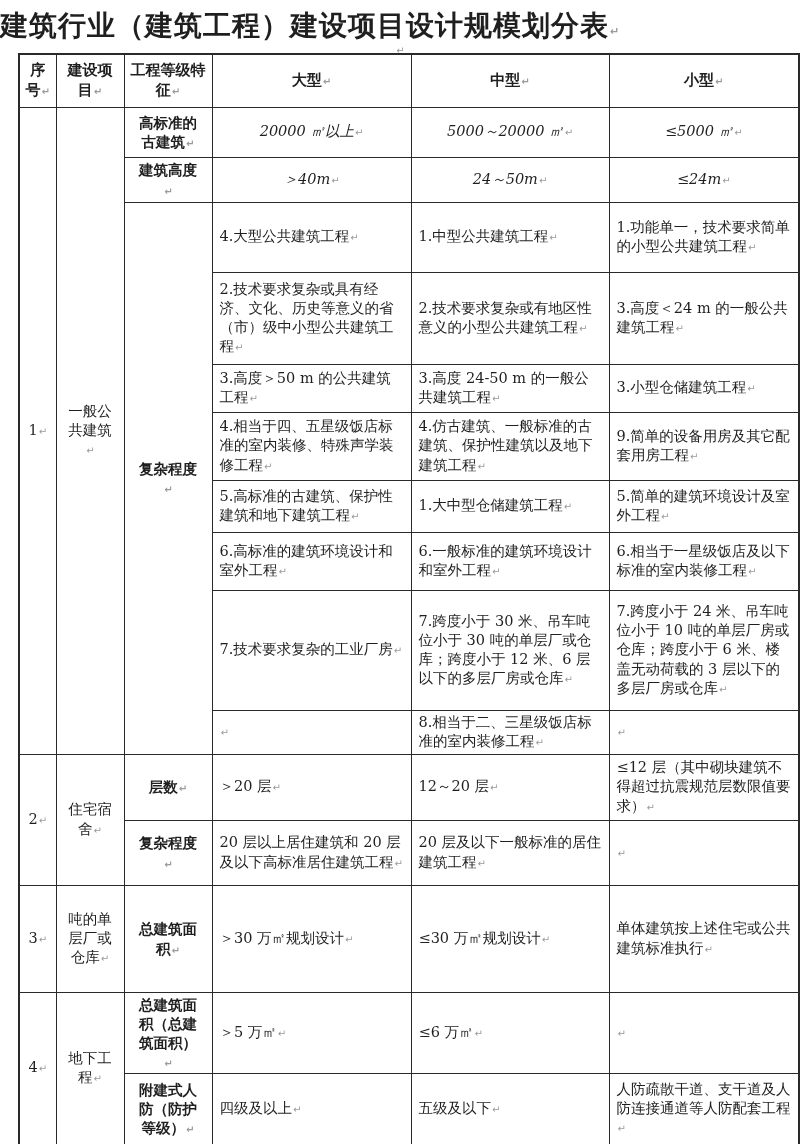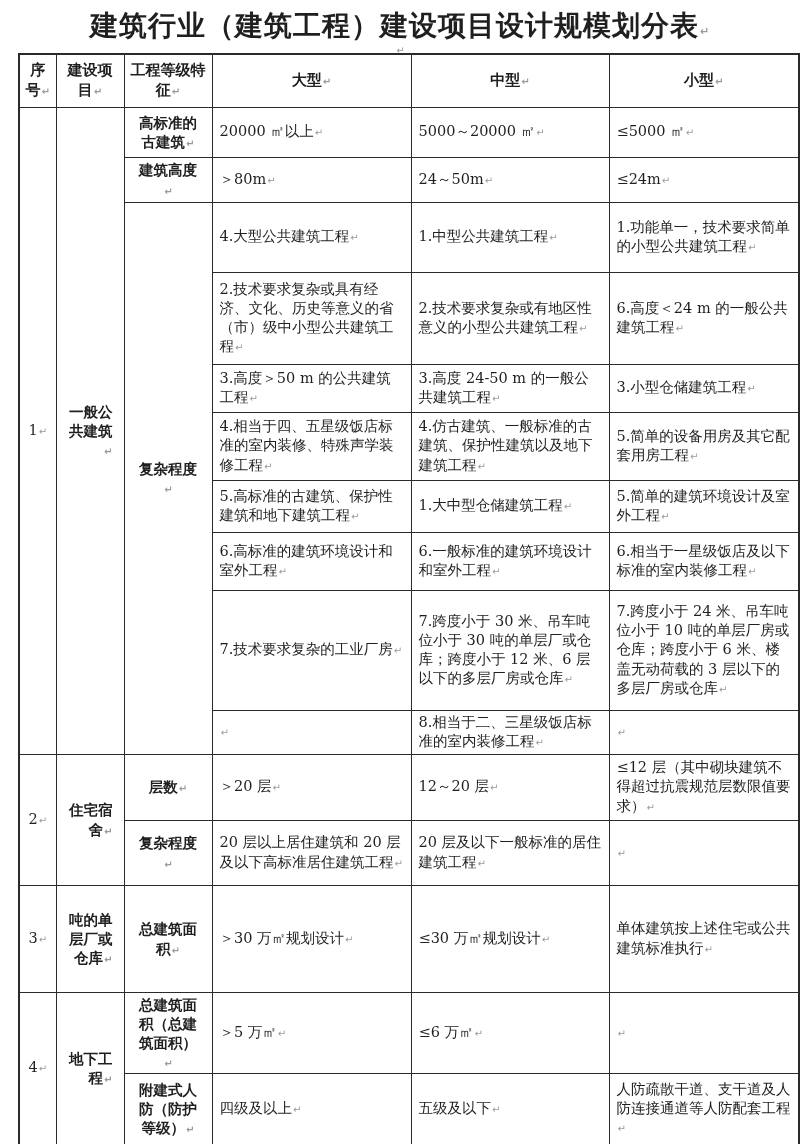--- a/index.html
+++ b/index.html
@@ -2,42 +2,42 @@
 <html><head>
 <meta charset="utf-8">
 <style>
   html,body{margin:0;padding:0;}
   body{
     width:800px;height:1144px;background:#ffffff;
     font-family:"DejaVu Serif","Liberation Serif",serif;
     color:#1f1f1f;
   }
   .title{
-    text-align:center;font-size:28px;font-weight:bold;
+    font-size:28px;font-weight:bold;
     padding-top:7px;letter-spacing:1px;white-space:nowrap;
   }
   .title .pm{font-size:11px;}
   .blank-para{text-align:center;height:8px;line-height:8px;}
   table.main{
     border-collapse:collapse;table-layout:fixed;
     margin-left:18px;width:780px;
     border:2px solid #2a2a2a;
   }
   td,th{
     border:1px solid #2a2a2a;
     font-size:14.5px;line-height:1.32;
     padding:2px 7px;vertical-align:middle;
     overflow:hidden;word-break:break-all;
     position:relative;
   }
   th{font-weight:bold;text-align:center;font-size:15px;padding:2px 4px;}
   td.ser{text-align:center;padding:2px 4px;}
-  td.proj{font-weight:bold;text-align:right;padding:2px 11px;}
+  td.proj{font-weight:normal;text-align:center;padding:2px 11px;}
   td.lbl{font-weight:bold;text-align:center;padding:2px 14px;}
-  td.ctr{}
+  td.ctr{text-align:center;font-style:italic;}
   .pm{color:#9a9a9a;font-size:10px;margin-left:1px;font-family:"DejaVu Sans","Liberation Sans",sans-serif;}
 </style>
 </head>
 <body>
 
 <div class="title"><span>建筑行业（建筑工程）建设项目设计规模划分表</span><span class="pm">↵</span></div>
 <div class="blank-para"><span class="pm">↵</span></div>
 
 <table class="main">
   <colgroup>
@@ -63,45 +63,45 @@
     <td class="ser" rowspan="10"><span>1</span><span class="pm">↵</span></td>
     <td class="proj" rowspan="10"><span>一般公共建筑</span><span class="pm">↵</span></td>
     <td class="lbl"><span>高标准的古建筑</span><span class="pm">↵</span></td>
     <td class="ctr"><span>20000 ㎡以上</span><span class="pm">↵</span></td>
     <td class="ctr"><span>5000～20000 ㎡</span><span class="pm">↵</span></td>
     <td class="ctr"><span>≤5000 ㎡</span><span class="pm">↵</span></td>
   </tr>
 
   <tr style="height:45px">
     <td class="lbl"><span>建筑高度</span><span class="pm">↵</span></td>
-    <td class="ctr"><span>＞80m</span><span class="pm">↵</span></td>
+    <td class="ctr"><span>＞40m</span><span class="pm">↵</span></td>
     <td class="ctr"><span>24～50m</span><span class="pm">↵</span></td>
     <td class="ctr"><span>≤24m</span><span class="pm">↵</span></td>
   </tr>
 
   <tr style="height:70px">
     <td class="lbl" rowspan="8"><span>复杂程度</span><span class="pm">↵</span></td>
     <td><span>4.大型公共建筑工程</span><span class="pm">↵</span></td>
     <td><span>1.中型公共建筑工程</span><span class="pm">↵</span></td>
     <td><span>1.功能单一，技术要求简单的小型公共建筑工程</span><span class="pm">↵</span></td>
   </tr>
   <tr style="height:92px">
     <td><span>2.技术要求复杂或具有经济、文化、历史等意义的省（市）级中小型公共建筑工程</span><span class="pm">↵</span></td>
     <td><span>2.技术要求复杂或有地区性意义的小型公共建筑工程</span><span class="pm">↵</span></td>
-    <td><span>6.高度＜24 m 的一般公共建筑工程</span><span class="pm">↵</span></td>
+    <td><span>3.高度＜24 m 的一般公共建筑工程</span><span class="pm">↵</span></td>
   </tr>
   <tr style="height:48px">
     <td><span>3.高度＞50 m 的公共建筑工程</span><span class="pm">↵</span></td>
     <td><span>3.高度 24-50 m 的一般公共建筑工程</span><span class="pm">↵</span></td>
     <td><span>3.小型仓储建筑工程</span><span class="pm">↵</span></td>
   </tr>
   <tr style="height:68px">
     <td><span>4.相当于四、五星级饭店标准的室内装修、特殊声学装修工程</span><span class="pm">↵</span></td>
     <td><span>4.仿古建筑、一般标准的古建筑、保护性建筑以及地下建筑工程</span><span class="pm">↵</span></td>
-    <td><span>5.简单的设备用房及其它配套用房工程</span><span class="pm">↵</span></td>
+    <td><span>9.简单的设备用房及其它配套用房工程</span><span class="pm">↵</span></td>
   </tr>
   <tr style="height:52px">
     <td><span>5.高标准的古建筑、保护性建筑和地下建筑工程</span><span class="pm">↵</span></td>
     <td><span>1.大中型仓储建筑工程</span><span class="pm">↵</span></td>
     <td><span>5.简单的建筑环境设计及室外工程</span><span class="pm">↵</span></td>
   </tr>
   <tr style="height:58px">
     <td><span>6.高标准的建筑环境设计和室外工程</span><span class="pm">↵</span></td>
     <td><span>6.一般标准的建筑环境设计和室外工程</span><span class="pm">↵</span></td>
     <td><span>6.相当于一星级饭店及以下标准的室内装修工程</span><span class="pm">↵</span></td>

